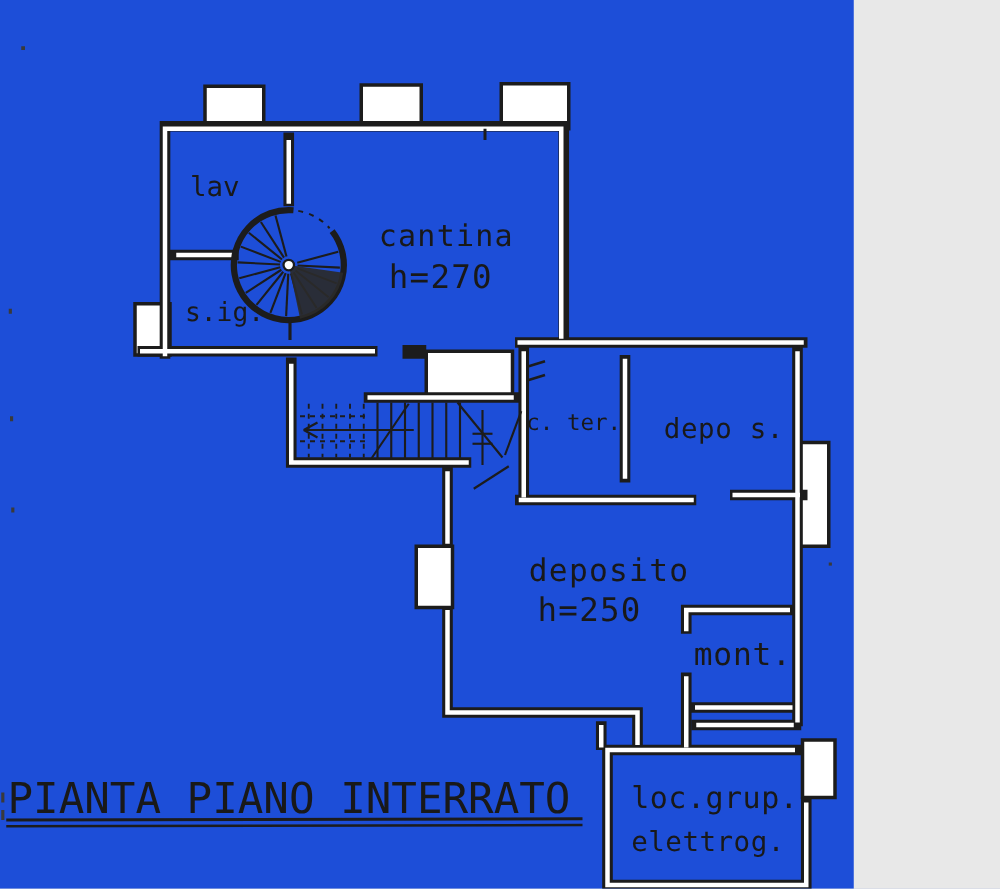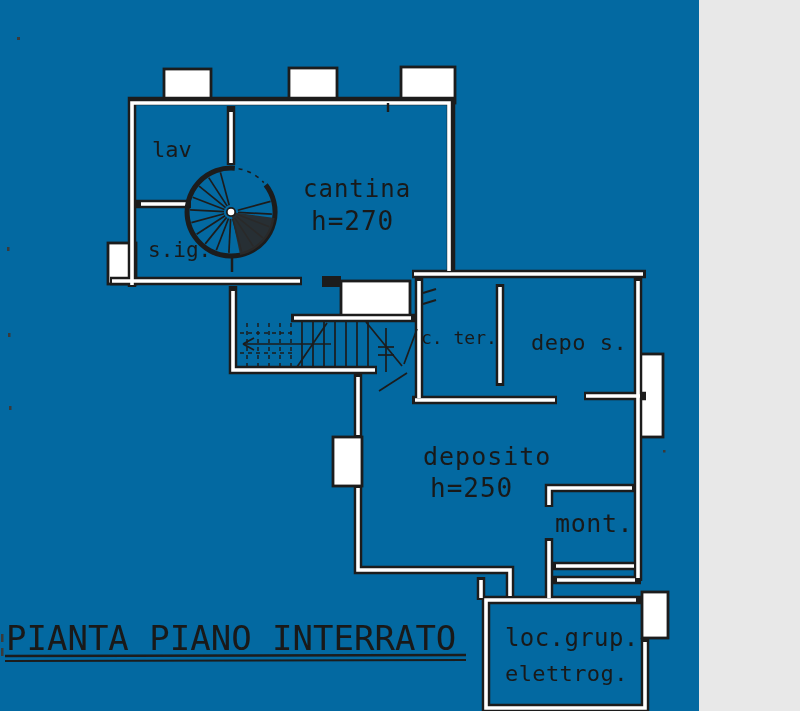--- a/index.html
+++ b/index.html
@@ -1,17 +1,17 @@
 <!DOCTYPE html>
 <html><head>
 <meta charset="utf-8">
 <style>
   html,body{margin:0;padding:0;background:#e8e8e8;}
-  #page{position:relative;width:683px;height:711px;background:#0369a1;overflow:hidden;
-        font-family:"DejaVu Sans Mono","Liberation Mono",monospace;padding-left:16px;}
+  #page{position:relative;width:683px;height:711px;background:#1d4ed8;overflow:hidden;
+        font-family:"DejaVu Sans Mono","Liberation Mono",monospace;}
   svg{position:absolute;left:0;top:0;}
   .blk{stroke:#1c1c1c;fill:none;stroke-width:8.5;stroke-linejoin:miter;stroke-linecap:butt;}
   .wht{stroke:#ffffff;fill:none;stroke-width:3.6;stroke-linejoin:miter;stroke-linecap:butt;}
   .bump{fill:#ffffff;stroke:#1c1c1c;stroke-width:2.8;}
   .thin{stroke:#1c1c1c;stroke-width:1.7;fill:none;}
   .dash{stroke:#1c1c1c;stroke-width:1.5;fill:none;stroke-dasharray:4 4;}
   .lbl{fill:#191919;}
   text{font-family:"DejaVu Sans Mono","Liberation Mono",monospace;}
 </style>
 </head>

